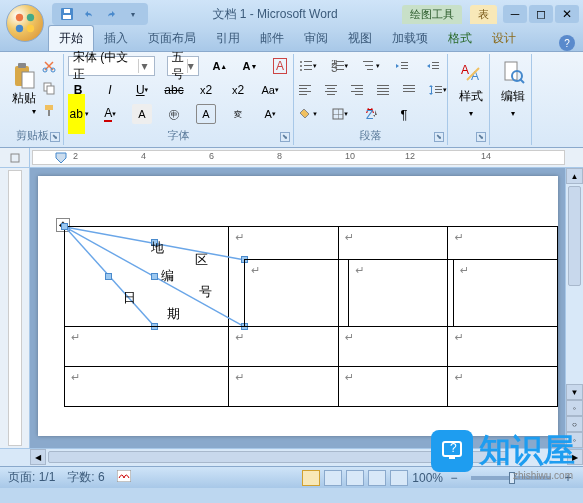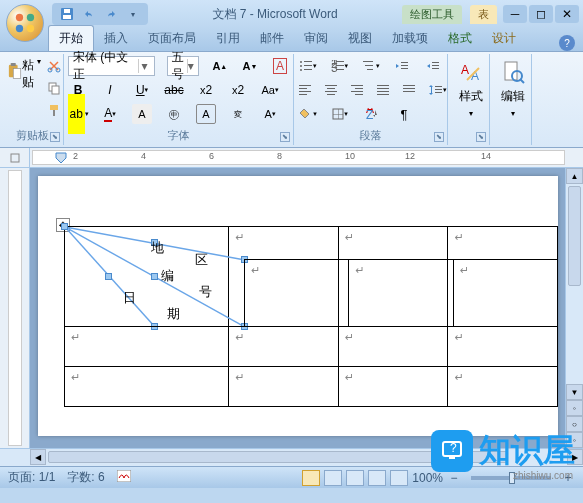--- a/index.html
+++ b/index.html
@@ -20,21 +20,21 @@
 .tab.active{background:#eef5fc;border:1px solid #8aa9cc;border-bottom:none;border-radius:3px 3px 0 0;color:#0f172a}
 .tab.ctx1{color:#2a6a2a}
 .tab.ctx2{color:#8a6a1a}
 .help-btn{margin-left:auto;margin-right:8px;width:16px;height:16px;border-radius:50%;background:#5a8acc;color:#fff;display:flex;align-items:center;justify-content:center;font-size:10px;cursor:pointer}
 .ribbon{height:96px;background:linear-gradient(#eef5fc,#d8e8f8);border-bottom:1px solid #8aa9cc;display:flex;padding:2px}
 .rgroup{border-right:1px solid #a8c8e8;padding:2px 4px;display:flex;flex-direction:column;position:relative}
 .rgroup-label{position:absolute;bottom:2px;left:0;right:0;text-align:center;color:#5a7a9a;font-size:11px}
 .rgroup-dlg{position:absolute;bottom:3px;right:3px;width:10px;height:10px;border:1px solid #8aa9cc;font-size:7px;display:flex;align-items:center;justify-content:center;color:#5a7a9a;cursor:pointer}
 .clip{width:62px}
 .clip-main{display:flex;gap:2px}
-.paste-btn{width:36px;height:66px;display:flex;flex-direction:row;align-items:flex-start;justify-content:center;cursor:pointer;border:1px solid transparent;border-radius:3px}
+.paste-btn{width:36px;height:66px;display:flex;flex-direction:column;align-items:flex-end;justify-content:center;cursor:pointer;border:1px solid transparent;border-radius:3px}
 .clip-side{display:flex;flex-direction:column;gap:2px}
 .sbtn{width:20px;height:20px;display:flex;align-items:center;justify-content:center;cursor:pointer;border:1px solid transparent;border-radius:2px}
 .font{width:230px}
 .font-row{display:flex;gap:12px;align-items:flex-start;margin-bottom:2px;height:22px}
 .combo{height:20px;border:1px solid #a8b8cc;background:#fff;display:flex;align-items:center;padding:0 4px;font-size:11px;cursor:pointer}
 .combo-dd{width:12px;text-align:center;color:#666;border-left:1px solid #ccc;margin-left:2px}
 .tbtn{width:20px;height:20px;border:1px solid transparent;display:flex;align-items:center;justify-content:center;cursor:pointer;border-radius:2px;font-size:11px}
 .para{width:154px}
 .styles{width:42px}
 .vbtn{width:38px;height:66px;display:flex;flex-direction:column;align-items:center;justify-content:center;cursor:pointer;border:1px solid transparent;border-radius:3px;gap:4px}
@@ -97,21 +97,21 @@
           <path d="M3 7 L6 4 L6 6 Q10 6 10 10 Q10 8 6 8 L6 10 Z" fill="#4a8acc"></path>
         </svg>
       </div>
     <div class="qat-btn">
         <svg width="14" height="14" viewBox="0 0 14 14">
           <path d="M11 7 L8 4 L8 6 Q4 6 4 10 Q4 8 8 8 L8 10 Z" fill="#4a8acc"></path>
         </svg>
       </div>
     <div class="qat-btn" style="font-size:8px;color:#3b5a7a">▾</div>
   </div>
-  <div class="title">文档 7 - Microsoft Word</div>
+  <div class="title">文档 1 - Microsoft Word</div>
   <div class="title-tools">
     <div class="ctx-tab">绘图工具</div>
     <div class="ctx-tab2">表</div>
   </div>
   <div class="win-btns">
     <div class="win-btn">─</div>
     <div class="win-btn">◻</div>
     <div class="win-btn">✕</div>
   </div>
 </div>

